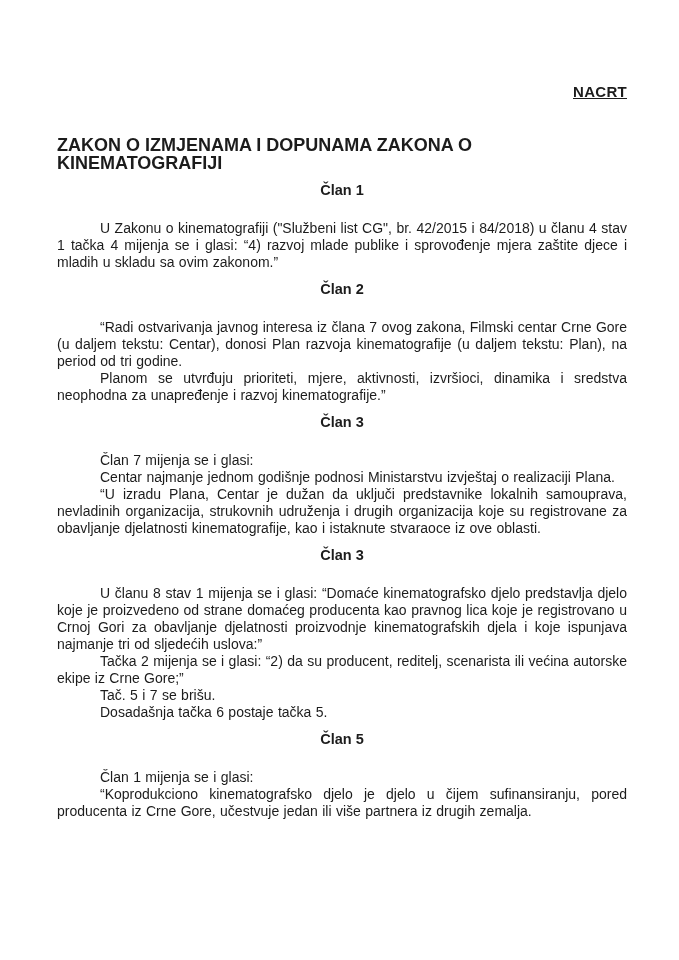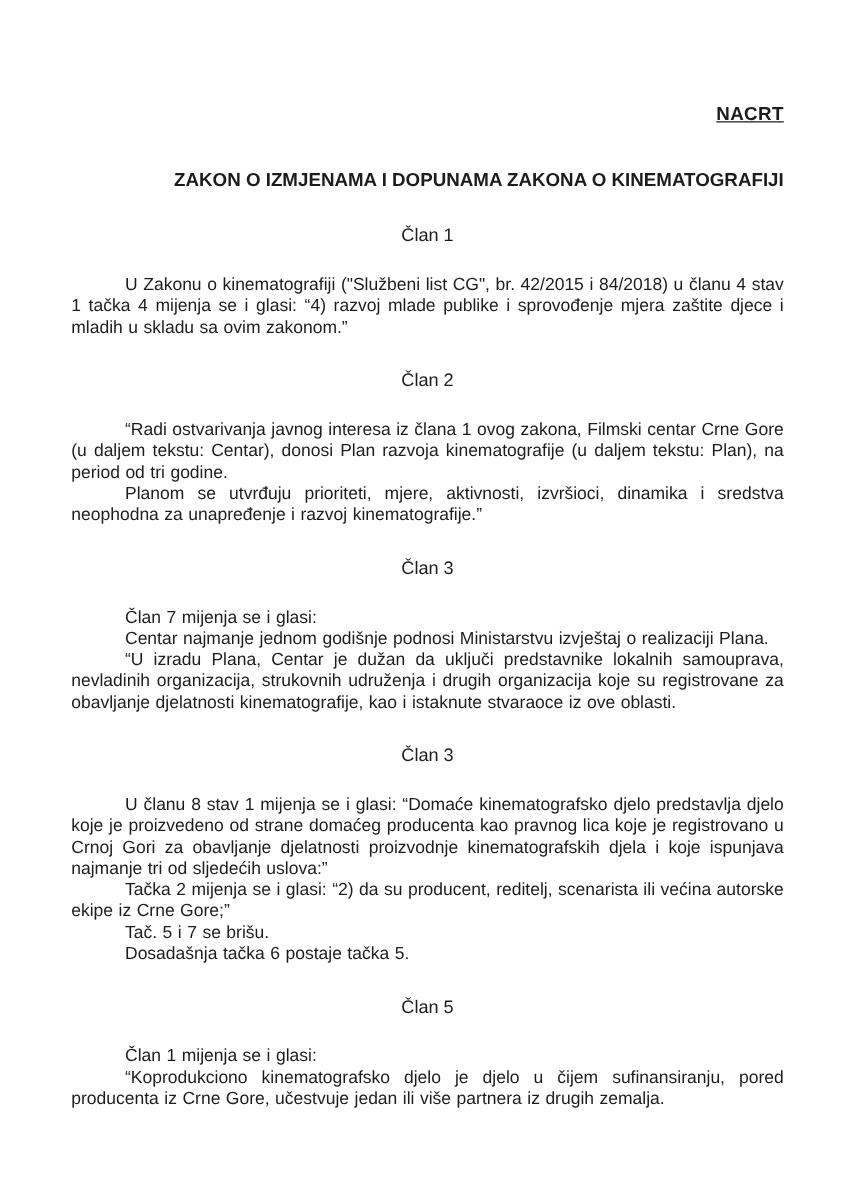--- a/index.html
+++ b/index.html
@@ -24,30 +24,30 @@
   .draft-label {
     text-align: right;
     font-size: 15px;
     font-weight: bold;
     text-decoration: underline;
     letter-spacing: 0.3px;
     line-height: 17px;
   }
   .doc-title {
     margin: 36px 0 0 0;
-    text-align: right;
-    font-size: 15px;
+    text-align: left;
+    font-size: 18px;
     font-weight: bold;
     line-height: 18px;
   }
   .article-heading {
-    margin: 27px 0 21px 0;
+    margin: 10px 0 21px 0;
     text-align: center;
     font-size: 14.5px;
-    font-weight: normal;
+    font-weight: bold;
     line-height: 17px;
   }
   .para {
     margin: 0;
     font-size: 14px;
     line-height: 17px;
     text-align: justify;
     text-indent: 43px;
     word-spacing: 0.5px;
   }
@@ -57,21 +57,21 @@
 
 <div class="page">
   <div class="draft-label">NACRT</div>
 
   <h1 class="doc-title">ZAKON O IZMJENAMA I DOPUNAMA ZAKONA O KINEMATOGRAFIJI</h1>
 
   <div>
       <h2 class="article-heading">Član 1</h2>
       <p class="para">U Zakonu o kinematografiji ("Službeni list CG", br. 42/2015 i 84/2018) u članu 4 stav 1 tačka 4 mijenja se i glasi: “4) razvoj mlade publike i sprovođenje mjera zaštite djece i mladih u skladu sa ovim zakonom.”</p>
       <h2 class="article-heading">Član 2</h2>
-      <p class="para">“Radi ostvarivanja javnog interesa iz člana 1 ovog zakona, Filmski centar Crne Gore (u daljem tekstu: Centar), donosi Plan razvoja kinematografije (u daljem tekstu: Plan), na period od tri godine.</p>
+      <p class="para">“Radi ostvarivanja javnog interesa iz člana 7 ovog zakona, Filmski centar Crne Gore (u daljem tekstu: Centar), donosi Plan razvoja kinematografije (u daljem tekstu: Plan), na period od tri godine.</p>
       <p class="para">Planom se utvrđuju prioriteti, mjere, aktivnosti, izvršioci, dinamika i sredstva neophodna za unapređenje i razvoj kinematografije.”</p>
       <h2 class="article-heading">Član 3</h2>
       <p class="para">Član 7 mijenja se i glasi:</p>
       <p class="para">Centar najmanje jednom godišnje podnosi Ministarstvu izvještaj o realizaciji Plana.</p>
       <p class="para">“U izradu Plana, Centar je dužan da uključi predstavnike lokalnih samouprava, nevladinih organizacija, strukovnih udruženja i drugih organizacija koje su registrovane za obavljanje djelatnosti kinematografije, kao i istaknute stvaraoce iz ove oblasti.</p>
       <h2 class="article-heading">Član 3</h2>
       <p class="para">U članu 8 stav 1 mijenja se i glasi: “Domaće kinematografsko djelo predstavlja djelo koje je proizvedeno od strane domaćeg producenta kao pravnog lica koje je registrovano u Crnoj Gori za obavljanje djelatnosti proizvodnje kinematografskih djela i koje ispunjava najmanje tri od sljedećih uslova:”</p>
       <p class="para">Tačka 2 mijenja se i glasi: “2) da su producent, reditelj, scenarista ili većina autorske ekipe iz Crne Gore;”</p>
       <p class="para">Tač. 5 i 7 se brišu.</p>
       <p class="para">Dosadašnja tačka 6 postaje tačka 5.</p>

